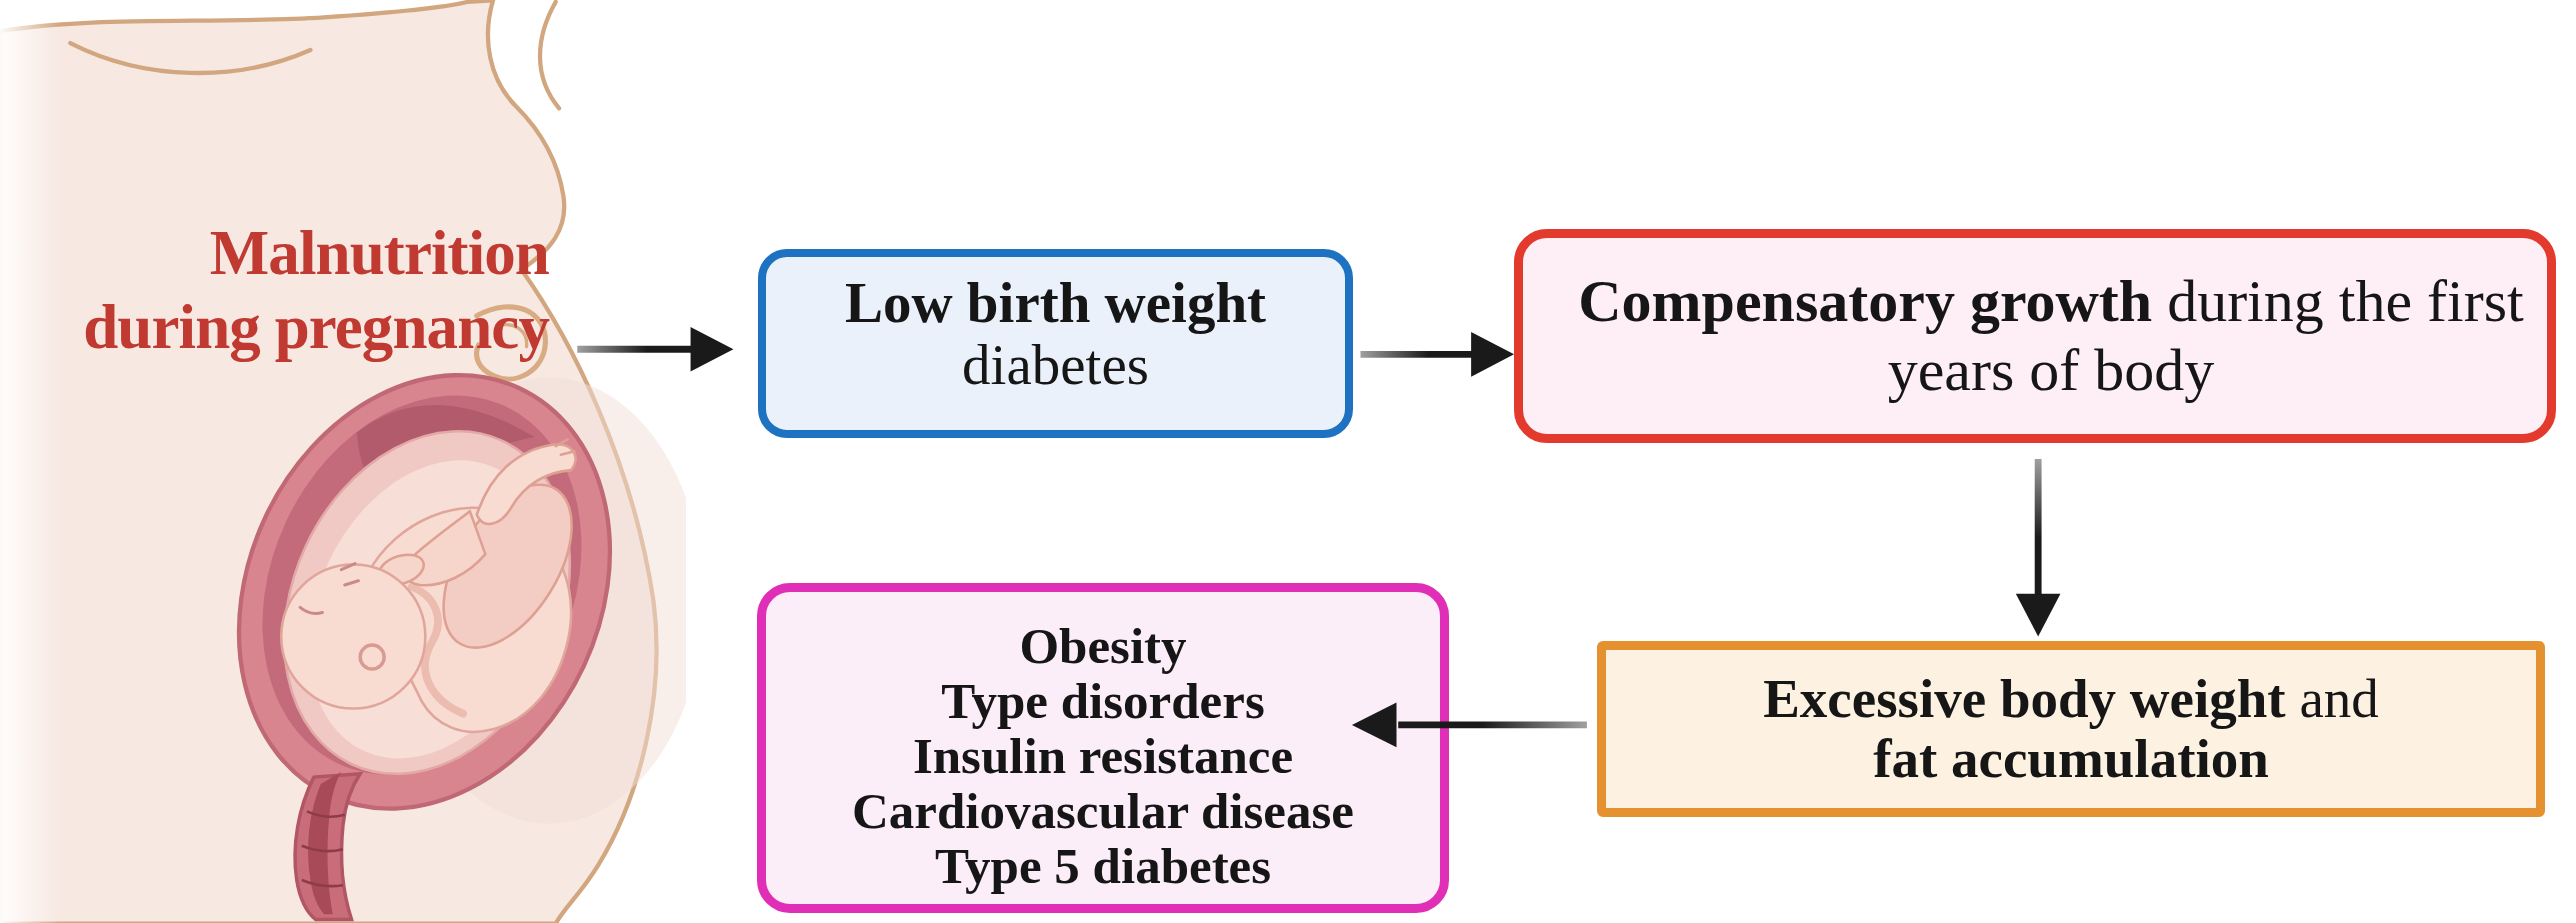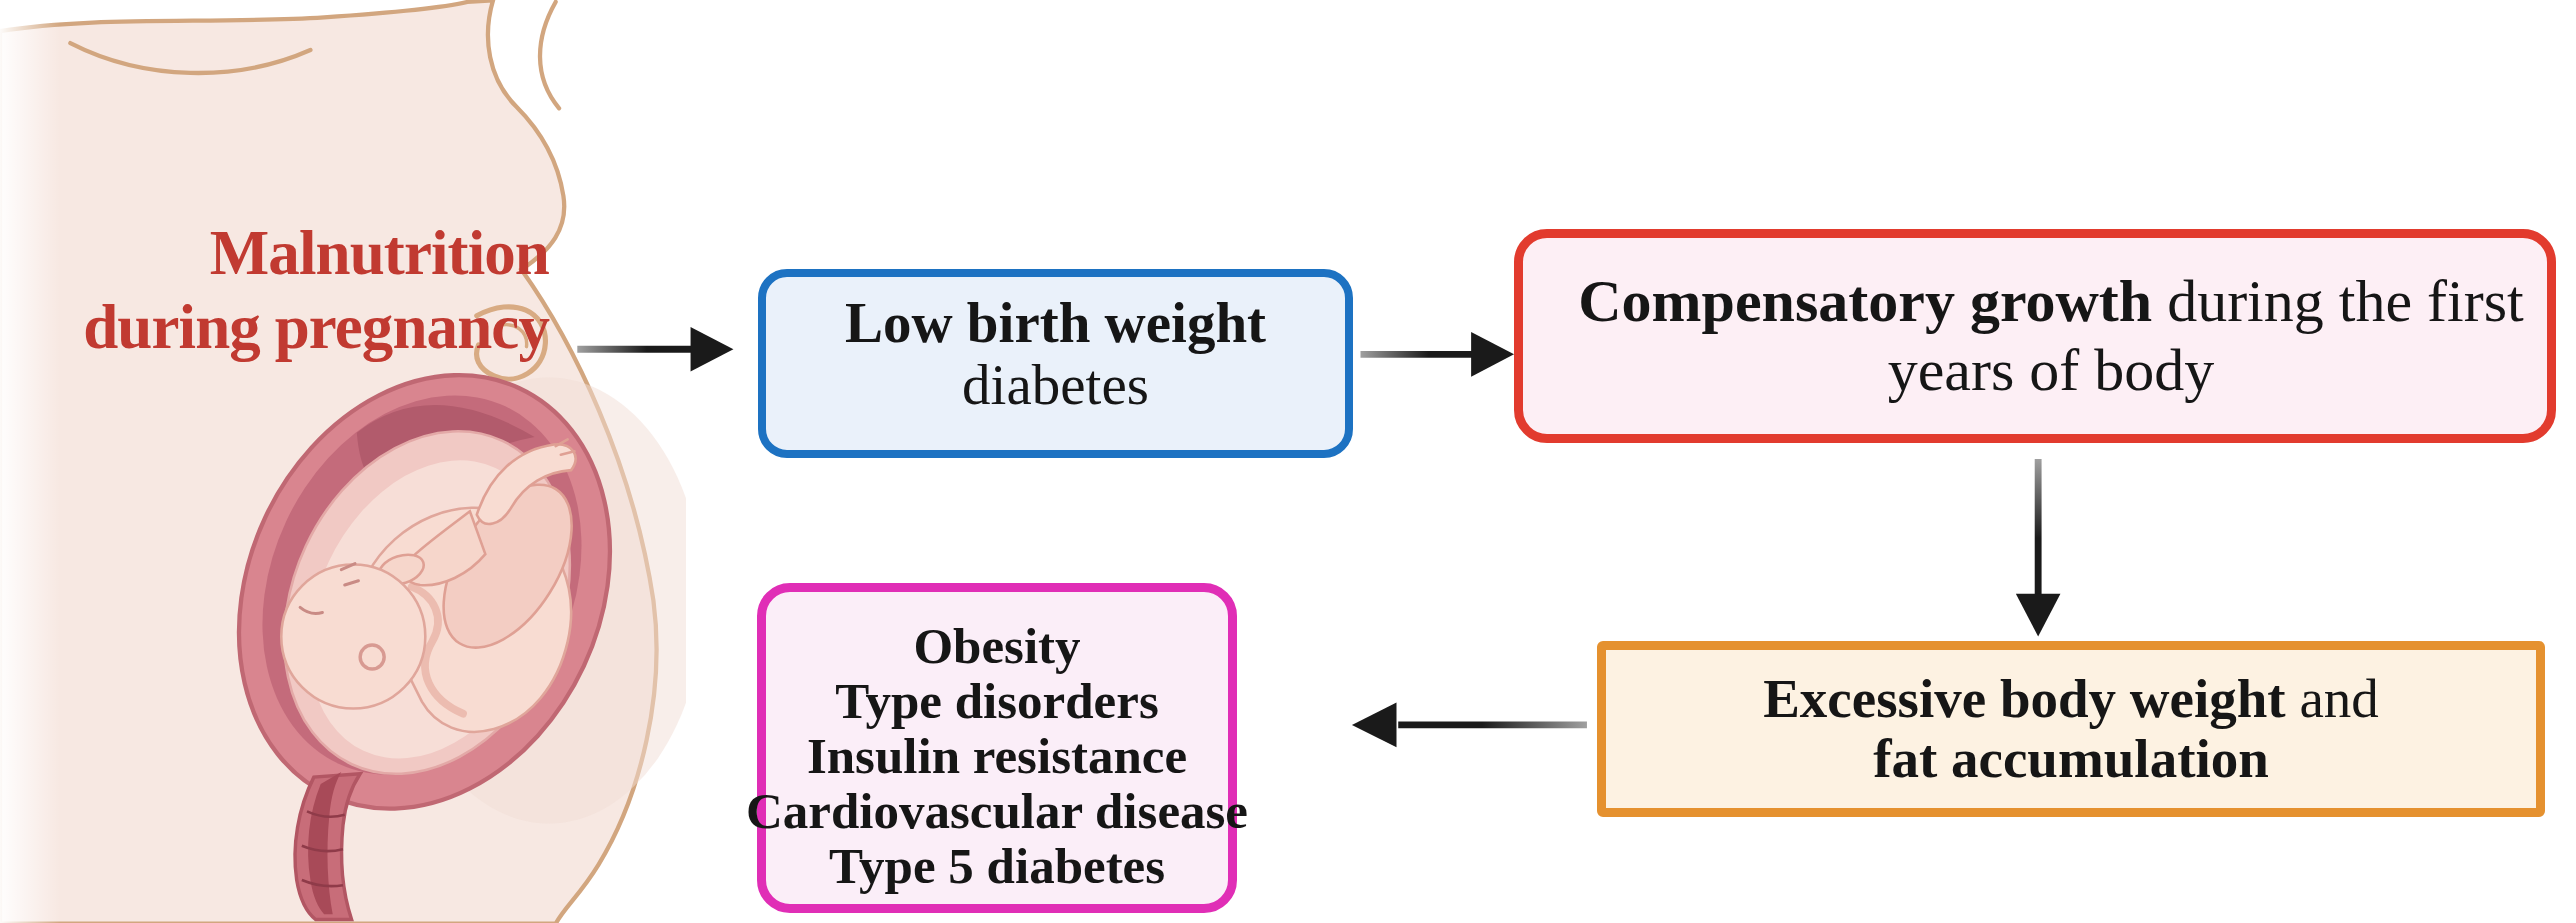--- a/index.html
+++ b/index.html
@@ -20,34 +20,34 @@
     position:absolute; box-sizing:border-box;
     display:flex; flex-direction:column; justify-content:center; align-items:center;
     text-align:center; color:#161616;
   }
   .fbox .line { white-space:nowrap; }
   .b { font-weight:bold; }
 
   .box-lbw {
     left:758px; top:249px; width:595px; height:189px;
     border:8.6px solid #1d72c2; border-radius:29px; background:#eaf1fa;
-    font-size:57px; line-height:62px; padding-bottom:19px;margin-top:20px;
+    font-size:57px; line-height:62px; padding-bottom:19px;
   }
   .box-comp {
     left:1514px; top:229px; width:1042px; height:214px;
     border:9.4px solid #e23b2e; border-radius:33px; background:#fdeff5;
     font-size:60px; line-height:69px;padding-left:32px;
   }
   .box-excess {
     left:1597px; top:641px; width:948px; height:176px;
     border:9.4px solid #e5912f; border-radius:6px; background:#fdf2e2;
     font-size:55px; line-height:60px;
   }
   .box-outcomes {
-    left:757px; top:583px; width:480px; height:330px;
+    left:757px; top:583px; width:692px; height:330px;
     border:9.4px solid #e02eb6; border-radius:33px; background:#fbeef8;
     font-size:51px; line-height:55px; padding-top:16px;
   }
 </style>
 </head>
 <body>
 
 <div class="canvas">
 
   <svg class="illustration-svg" width="686" height="924" viewBox="0 0 800 1077">

